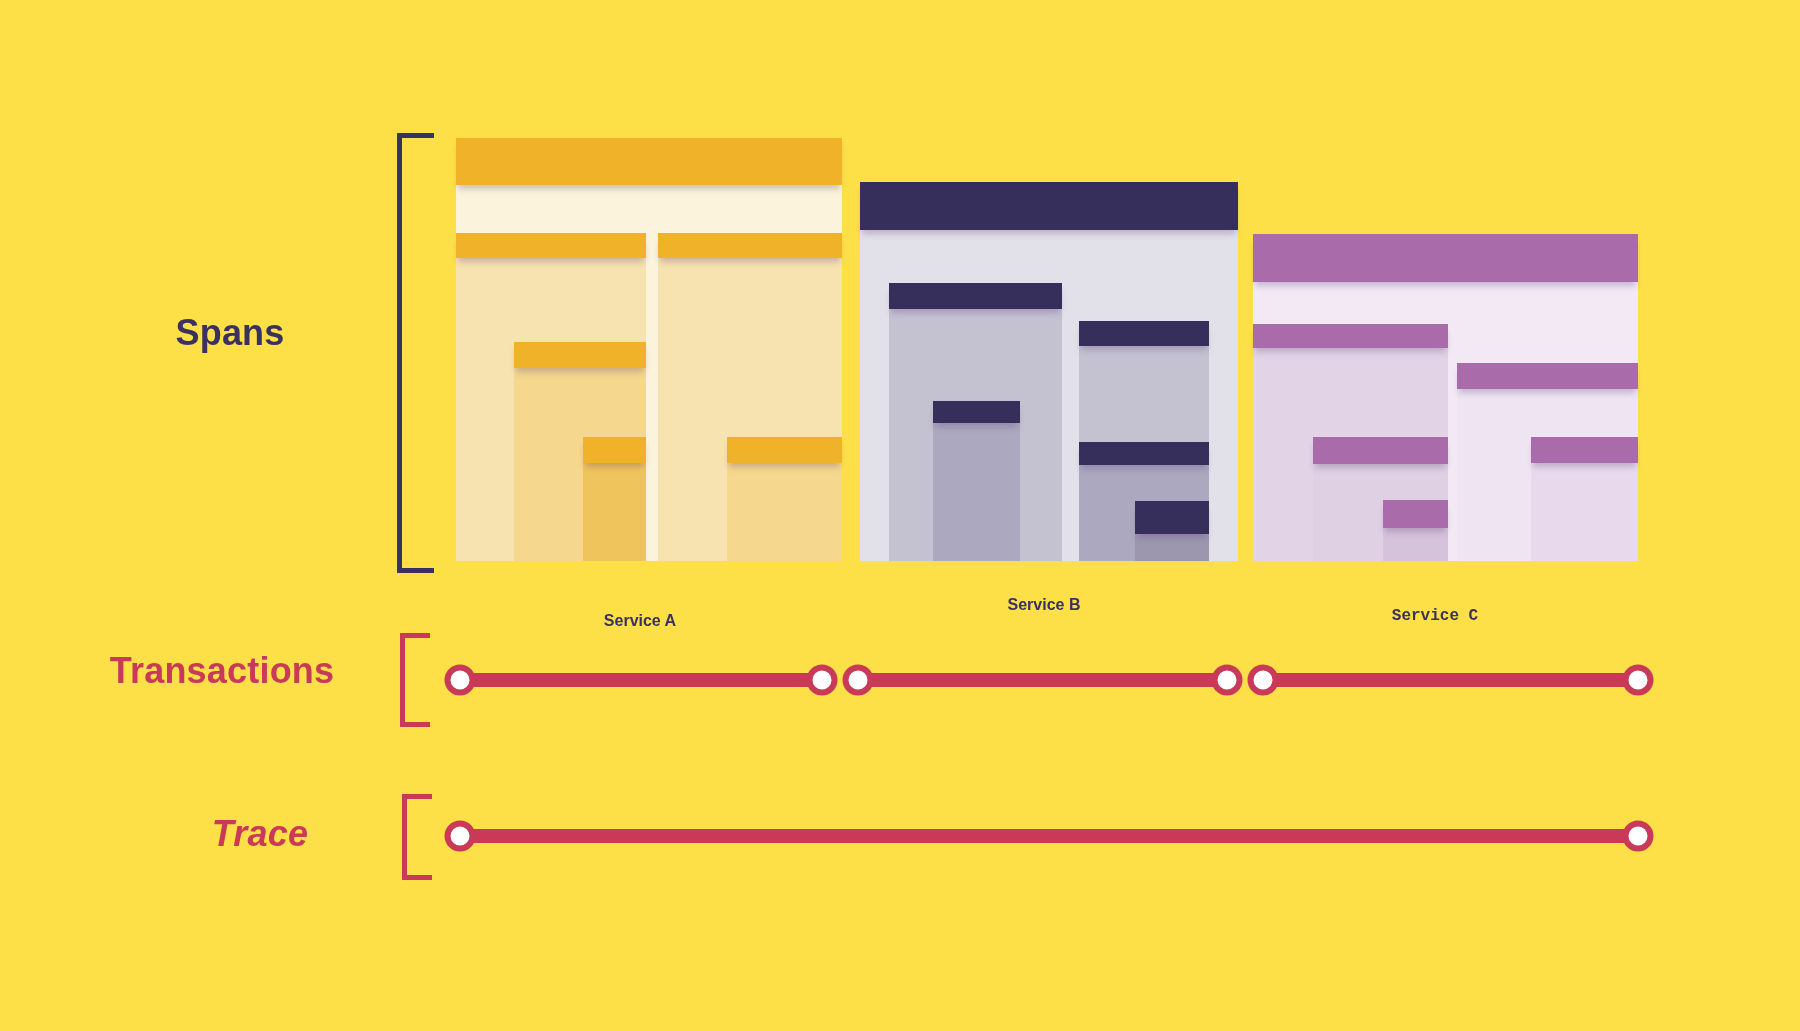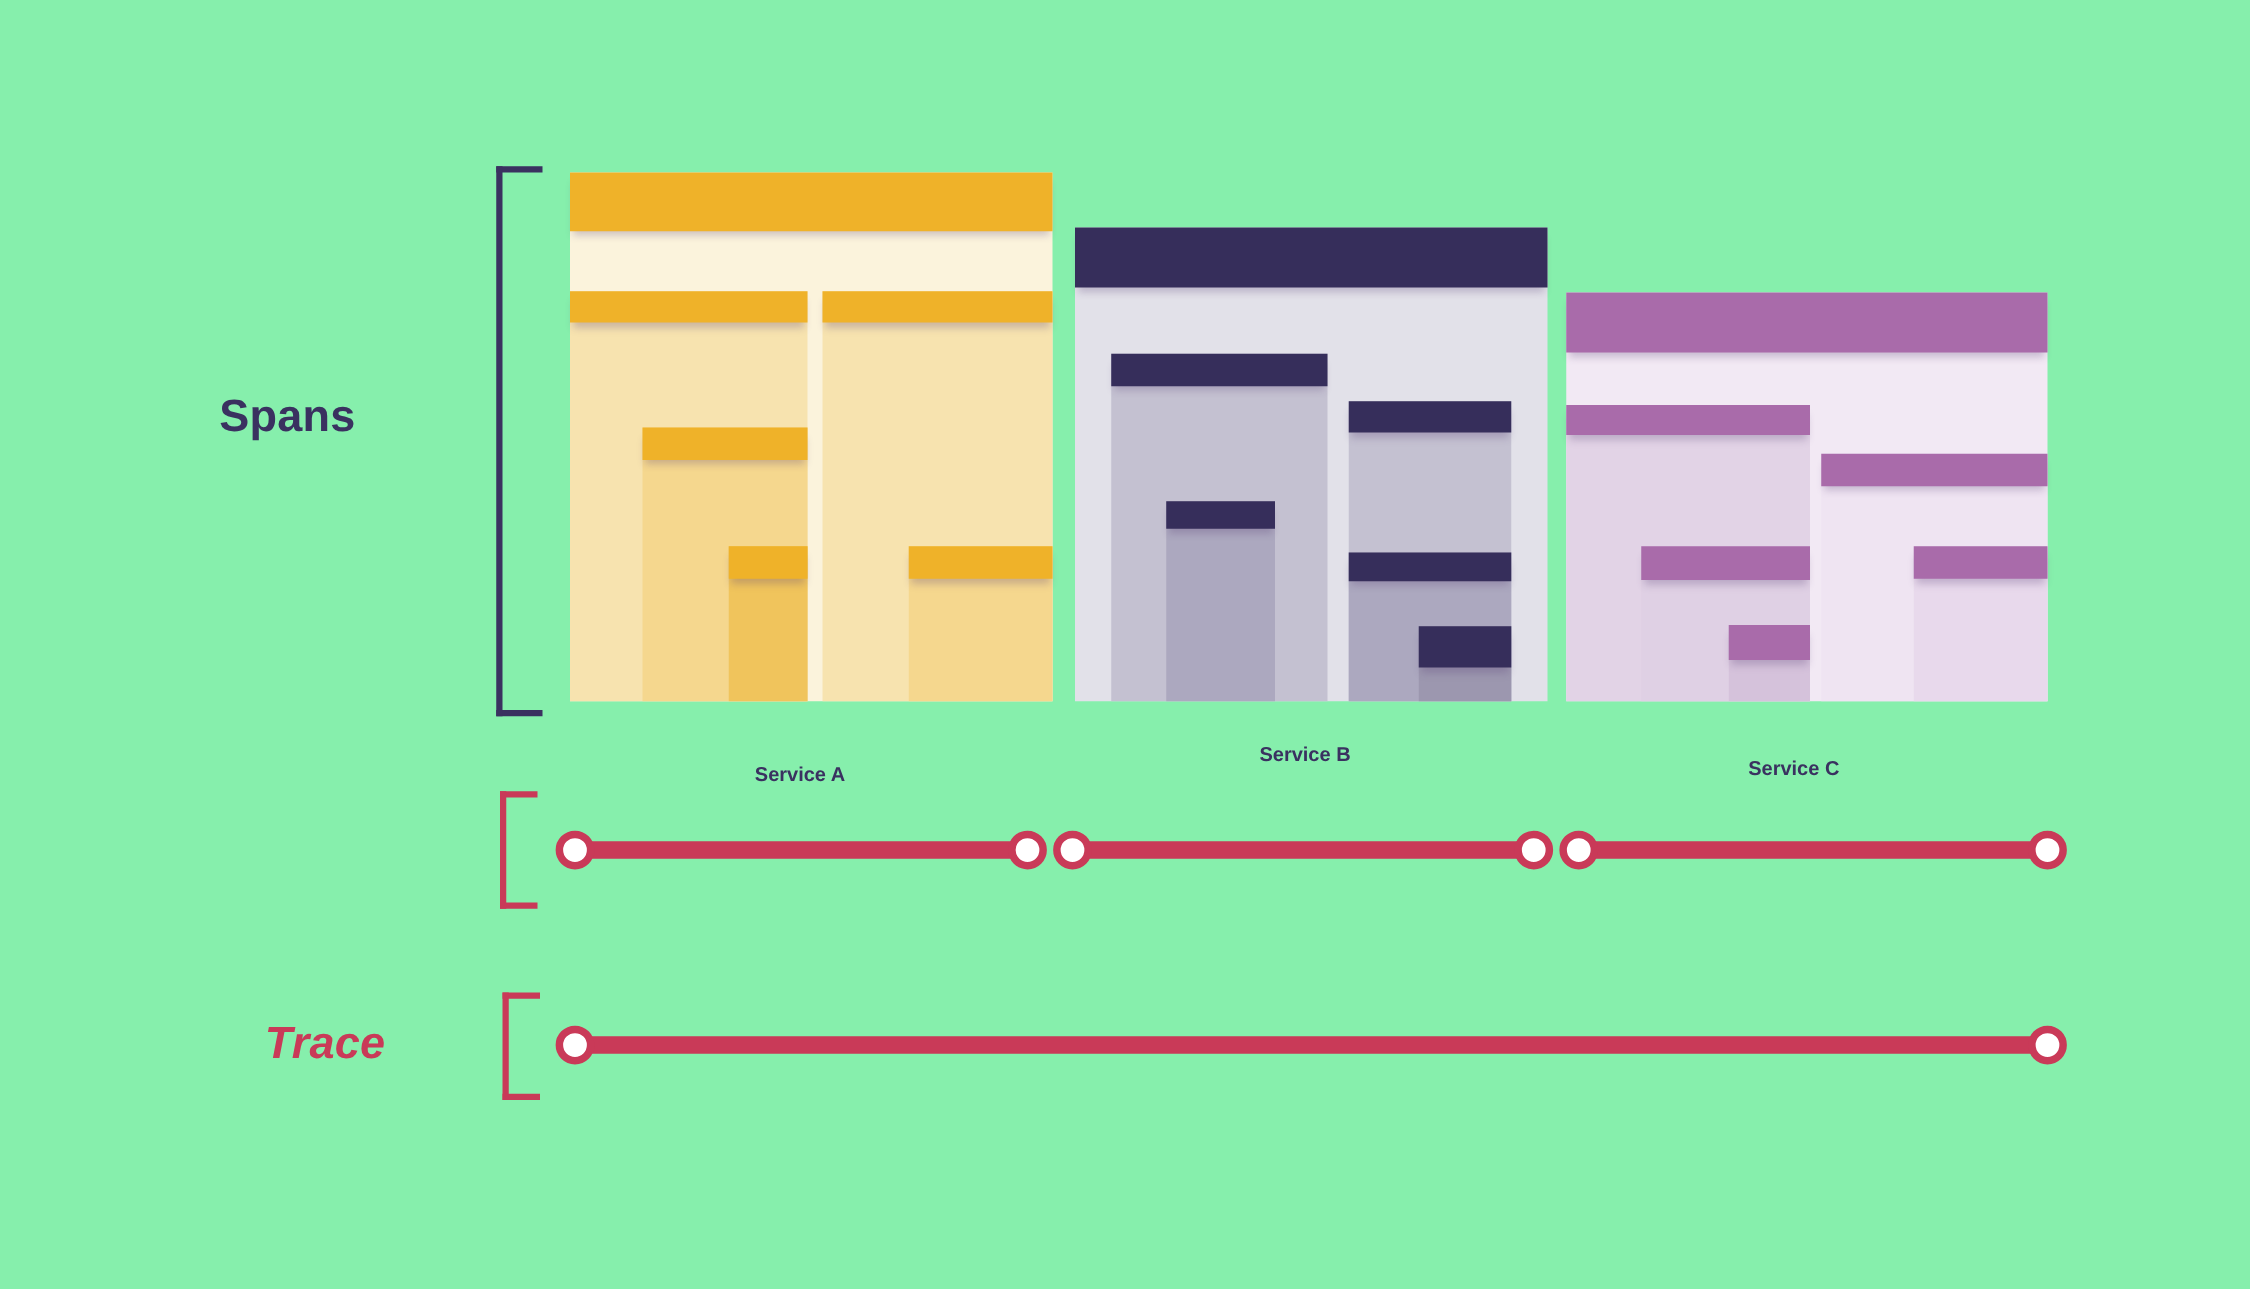--- a/index.html
+++ b/index.html
@@ -1,17 +1,17 @@
 <!DOCTYPE html>
 <html><head>
 <meta charset="utf-8">
 <style>
   html,body{margin:0;padding:0;background:#ffffff;}
   #canvas{
-    position:relative;width:1800px;height:1031px;background:#86efac;overflow:hidden;
+    position:relative;width:1800px;height:1031px;background:#fde047;overflow:hidden;
     font-family:"Liberation Sans", sans-serif;
     text-align:center;
   }
   .row-label{
     position:absolute;transform:translate(-50%,-50%);
     font-weight:bold;font-size:36px;letter-spacing:.2px;white-space:nowrap;
   }
   .row-label.navy{color:#3A3160;}
   .row-label.crimson{color:#C93A58;}
   .bracket{position:absolute;border-style:solid;border-right:none;}
@@ -35,20 +35,21 @@
     background:#ffffff;border:6px solid #C93A58;
     transform:translate(-50%,-50%);
   }
 </style>
 </head>
 <body>
 
 <div id="canvas">
 
   <div class="row-label navy" style="left:230px;top:333px;">Spans</div>
+  <div class="row-label crimson" style="left:222px;top:671px;">Transactions</div>
   <div class="row-label crimson" style="left:260px;top:834px;font-style:italic;">Trace</div>
 
   <div class="bracket navy" id="spans-bracket"></div>
   <div class="bracket crimson" id="transactions-bracket"></div>
   <div class="bracket crimson" id="trace-bracket"></div>
 
   <div id="generated">
       <div class="span-bar" style="left: 456px; top: 138px; width: 386px; height: 423px; background: rgb(251, 243, 220);">
         <div class="span-header" style="height: 47px; background: rgb(239, 178, 41);"></div>
       </div>
@@ -98,21 +99,21 @@
       </div>
       <div class="span-bar" style="left: 1383px; top: 500px; width: 65px; height: 61px; background: rgb(213, 194, 219);">
         <div class="span-header" style="height: 28px; background: rgb(169, 107, 170);"></div>
       </div>
       <div class="span-bar" style="left: 1457px; top: 363px; width: 181px; height: 198px; background: rgb(239, 228, 242);">
         <div class="span-header" style="height: 26px; background: rgb(169, 107, 170);"></div>
       </div>
       <div class="span-bar" style="left: 1531px; top: 437px; width: 107px; height: 124px; background: rgb(232, 217, 236);">
         <div class="span-header" style="height: 26px; background: rgb(169, 107, 170);"></div>
       </div>
-      <div class="service-label" style="left: 1435px; top: 616px;">Service C</div>
+      <div class="service-label" style="left: 1435px; top: 616px; font-family: Liberation Mono, monospace;">Service C</div>
       <div class="tx-line" style="left: 460px; top: 680px; width: 362px; height: 14px;"></div>
       <div class="tx-dot" style="left: 460px; top: 680px;"></div>
       <div class="tx-dot" style="left: 822px; top: 680px;"></div>
       <div class="tx-line" style="left: 858px; top: 680px; width: 369px; height: 14px;"></div>
       <div class="tx-dot" style="left: 858px; top: 680px;"></div>
       <div class="tx-dot" style="left: 1227px; top: 680px;"></div>
       <div class="tx-line" style="left: 1263px; top: 680px; width: 375px; height: 14px;"></div>
       <div class="tx-dot" style="left: 1263px; top: 680px;"></div>
       <div class="tx-dot" style="left: 1638px; top: 680px;"></div>
       <div class="tx-line" style="left: 460px; top: 836px; width: 1178px; height: 14px;"></div>

